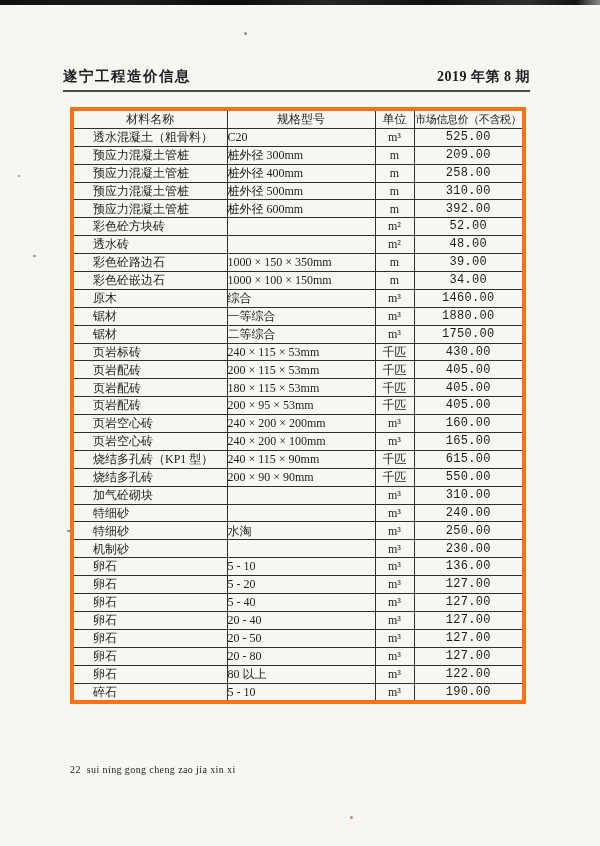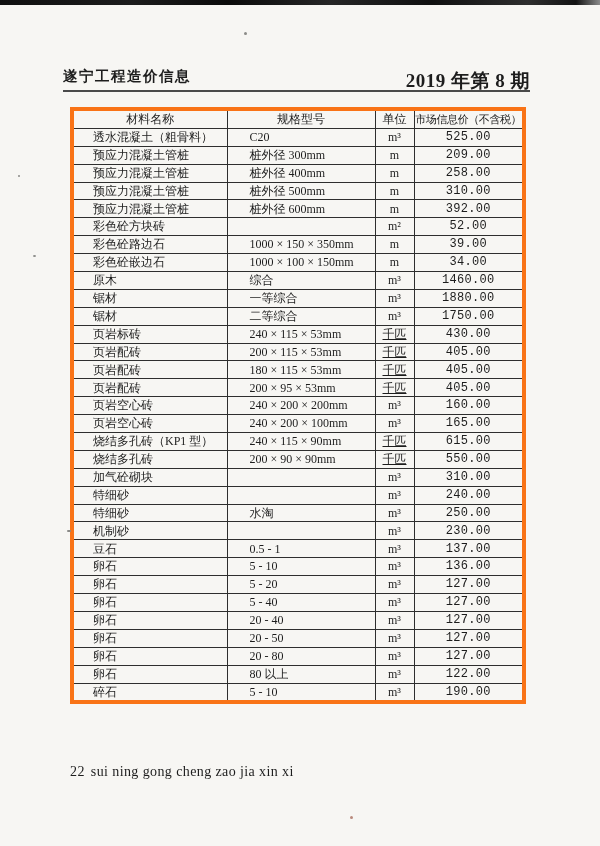--- a/index.html
+++ b/index.html
@@ -11,48 +11,48 @@
   .scan-bar{
     position:absolute;top:0;left:0;width:600px;height:5px;
     background:linear-gradient(90deg,#101010 0%,#1c1c1c 22%,#0b0b0b 38%,#262626 55%,#101010 72%,#2e2e2e 88%,#131313 96%,#8a8a8a 100%);
   }
   .doc-title{
     position:absolute;left:63px;top:67px;
     font-size:14.5px;font-weight:bold;letter-spacing:1.5px;
   }
   .doc-issue{
     position:absolute;right:70px;top:68px;
-    font-size:19px;font-weight:bold;letter-spacing:0.5px;
+    font-size:14px;font-weight:bold;letter-spacing:0.5px;
   }
   .header-rule{
     position:absolute;left:63px;top:90px;width:467px;height:1.6px;
     background:#4a4a4a;
   }
   table.price-table{
     position:absolute;left:70px;top:107px;width:452px;
     border-collapse:collapse;table-layout:fixed;
     font-size:12px;
     border:4px solid #f97316;
   }
   .price-table th,.price-table td{
     border:1px solid #2e2e2e;
     height:16.9px;padding:0;line-height:1.05;
     overflow:hidden;white-space:nowrap;
     font-weight:normal;
   }
   .price-table th{text-align:center;}
   .price-table th:last-child{font-size:11px;letter-spacing:-0.4px;}
   td.td-name{text-align:left;padding-left:19px;}
-  td.td-spec{text-align:left;padding-left:22px;}
+  td.td-spec{text-align:left;padding-left:0;}
   td.td-unit{text-align:center;}
   td.td-price{text-align:center;letter-spacing:0.3px;font-family:Liberation Mono, monospace;}
-  .u-underline{text-decoration:underline;}
+  .u-underline{}
   .doc-footer{
     position:absolute;left:70px;top:764px;
-    font-size:14px;letter-spacing:0.4px;
+    font-size:10px;letter-spacing:0.4px;
   }
   .doc-footer .pgno{margin-right:6px;}
   .speck{position:absolute;background:#8b8b88;border-radius:50%;}
   .speck.s1{left:244px;top:32px;width:3px;height:3px;}
   .speck.s2{left:33px;top:255px;width:3px;height:2px;}
   .speck.s3{left:67px;top:530px;width:4px;height:2px;border-radius:1px;}
   .speck.s4{left:350px;top:816px;width:3px;height:3px;background:#b98a7d;}
   .speck.s5{left:18px;top:175px;width:2px;height:2px;}
 </style>
 </head>
@@ -112,20 +112,26 @@
           <td class="td-unit">m</td>
           <td class="td-price">392.00</td>
         </tr>
         <tr>
           <td class="td-name">彩色砼方块砖</td>
           <td class="td-spec"></td>
           <td class="td-unit">m²</td>
           <td class="td-price">52.00</td>
         </tr>
         <tr>
+          <td class="td-name">透水砖</td>
+          <td class="td-spec"></td>
+          <td class="td-unit">m²</td>
+          <td class="td-price">48.00</td>
+        </tr>
+        <tr>
           <td class="td-name">彩色砼路边石</td>
           <td class="td-spec">1000 × 150 × 350mm</td>
           <td class="td-unit">m</td>
           <td class="td-price">39.00</td>
         </tr>
         <tr>
           <td class="td-name">彩色砼嵌边石</td>
           <td class="td-spec">1000 × 100 × 150mm</td>
           <td class="td-unit">m</td>
           <td class="td-price">34.00</td>
@@ -212,26 +218,20 @@
           <td class="td-name">特细砂</td>
           <td class="td-spec">水淘</td>
           <td class="td-unit">m³</td>
           <td class="td-price">250.00</td>
         </tr>
         <tr>
           <td class="td-name">机制砂</td>
           <td class="td-spec"></td>
           <td class="td-unit">m³</td>
           <td class="td-price">230.00</td>
-        </tr>
-        <tr>
-          <td class="td-name">豆石</td>
-          <td class="td-spec">0.5 - 1</td>
-          <td class="td-unit">m³</td>
-          <td class="td-price">137.00</td>
         </tr>
         <tr>
           <td class="td-name">卵石</td>
           <td class="td-spec">5 - 10</td>
           <td class="td-unit">m³</td>
           <td class="td-price">136.00</td>
         </tr>
         <tr>
           <td class="td-name">卵石</td>
           <td class="td-spec">5 - 20</td>

